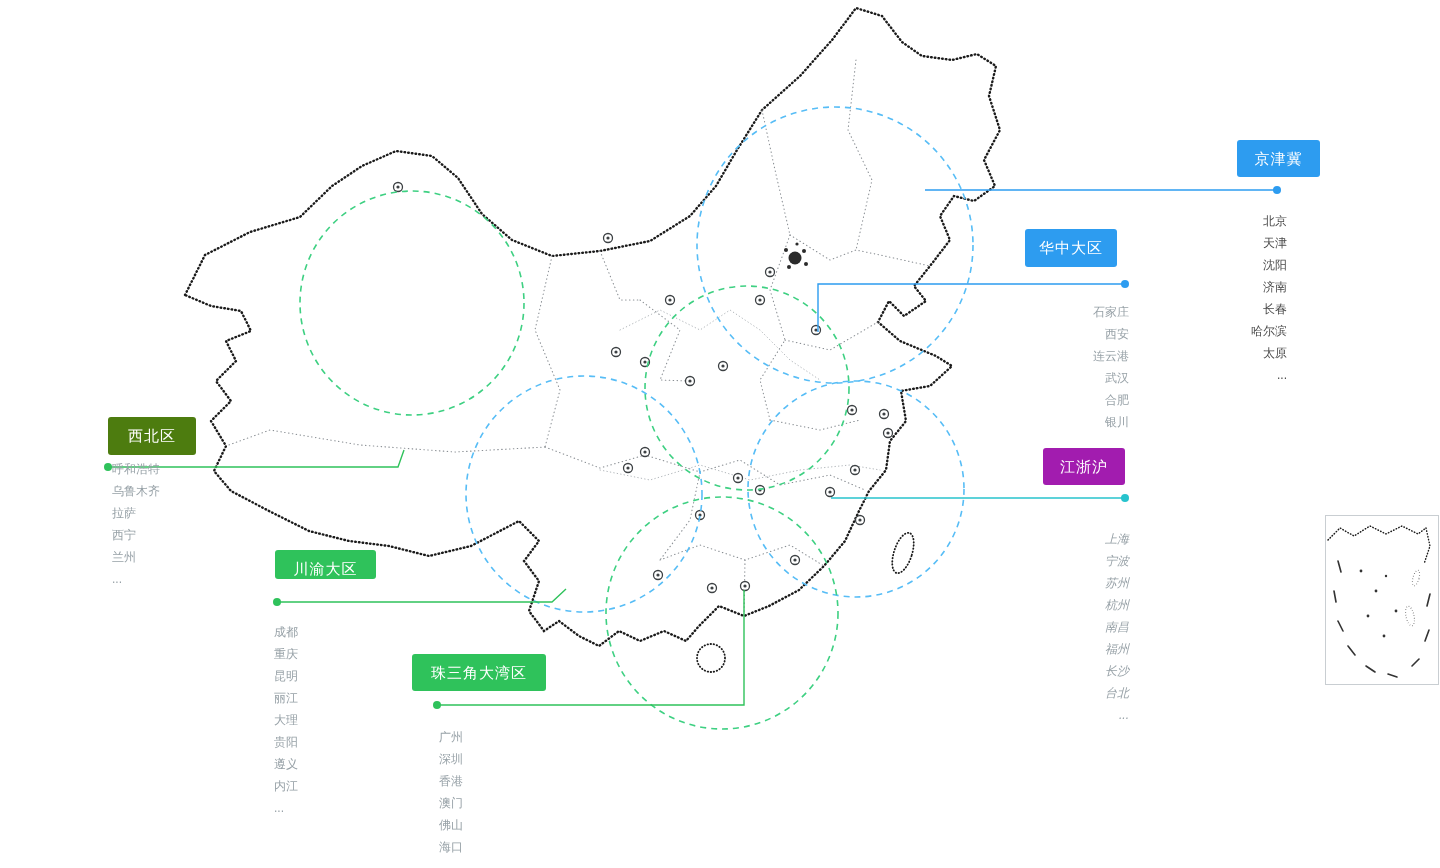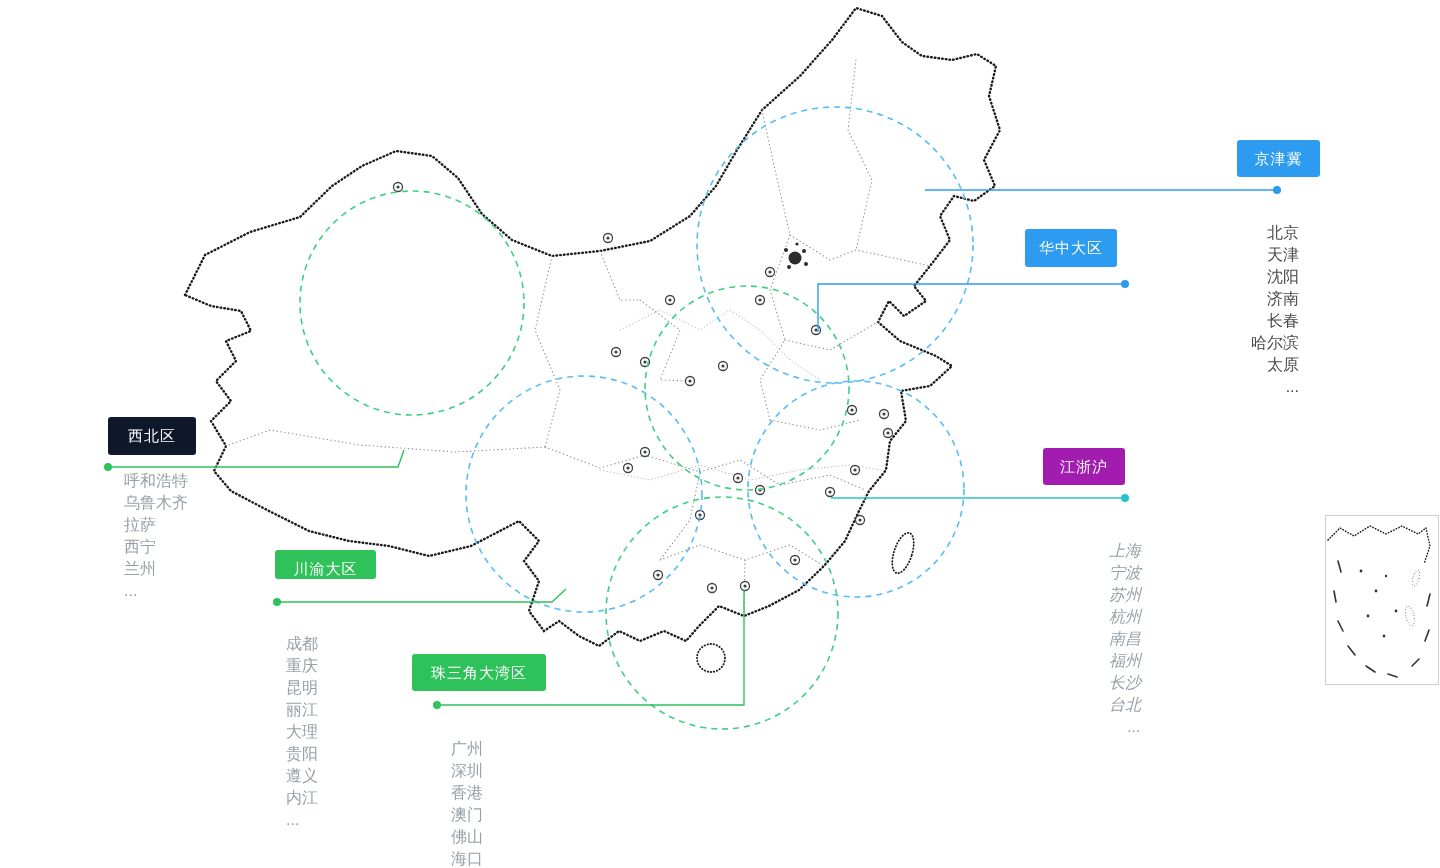--- a/index.html
+++ b/index.html
@@ -9,22 +9,22 @@
 
   .region-badge{position:absolute;color:#fff;font-size:15px;text-align:center;
                 border-radius:3px;letter-spacing:1px;}
   .badge-jingjinji{left:1197px;top:140px;width:83px;height:37px;line-height:37px;margin-left:40px;}
   .badge-huazhong{left:1025px;top:229px;width:92px;height:38px;line-height:38px;}
   .badge-xibei{left:108px;top:417px;width:88px;height:38px;line-height:38px;}
   .badge-chuanyu{left:275px;top:550px;width:101px;height:29px;line-height:38px;}
   .badge-zhusanjiao{left:412px;top:654px;width:134px;height:37px;line-height:37px;}
   .badge-jiangzhehu{left:1043px;top:448px;width:82px;height:37px;line-height:37px;}
 
-  .city-list{position:absolute;list-style:none;margin:16px;padding:0;
-             font-size:16px;line-height:22px;color:#97A1A7;}
+  .city-list{position:absolute;list-style:none;margin:4px;padding:0;
+             font-size:12px;line-height:22px;color:#97A1A7;}
   .city-list.dark{color:#4A4A4A;}
   .city-list.right{text-align:right;}
   .list-jingjinji{left:1158px;top:206px;width:125px;}
   .list-huazhong{left:1000px;top:297px;width:125px;}
   .list-xibei{left:108px;top:454px;width:140px;}
   .list-chuanyu{left:270px;top:617px;width:140px;}
   .list-zhusanjiao{left:435px;top:722px;width:140px;}
   .list-jiangzhehu{left:1000px;top:524px;width:125px;font-style:italic;}
 
   .outline{fill:none;stroke:#1b1b1b;stroke-width:2.4;stroke-linecap:round;
@@ -218,36 +218,44 @@
       <circle cx="437" cy="705" r="4" fill="#2FC25B"></circle>
     </g>
     <g>
       <polyline class="conn" points="831,498 1125,498" stroke="#27C3CD"></polyline>
       <circle cx="1125" cy="498" r="4" fill="#27C3CD"></circle>
     </g>
   </svg>
 
   <div class="region-badge badge-jingjinji" style="background: rgb(45, 156, 240);">京津冀</div>
   <div class="region-badge badge-huazhong" style="background: rgb(45, 156, 240);">华中大区</div>
-  <div class="region-badge badge-xibei" style="background: #0f172a;">西北区</div>
+  <div class="region-badge badge-xibei" style="background: #4d7c0f;">西北区</div>
   <div class="region-badge badge-chuanyu" style="background: rgb(47, 194, 91);">川渝大区</div>
   <div class="region-badge badge-zhusanjiao" style="background: rgb(47, 194, 91);">珠三角大湾区</div>
   <div class="region-badge badge-jiangzhehu" style="background: #a21caf;">江浙沪</div>
 
   <ul class="city-list right dark list-jingjinji">
     <li>北京</li>
     <li>天津</li>
     <li>沈阳</li>
     <li>济南</li>
     <li>长春</li>
     <li>哈尔滨</li>
     <li>太原</li>
     <li>...</li>
   </ul>
 
+  <ul class="city-list right list-huazhong">
+    <li>石家庄</li>
+    <li>西安</li>
+    <li>连云港</li>
+    <li>武汉</li>
+    <li>合肥</li>
+    <li>银川</li>
+  </ul>
 
   <ul class="city-list list-xibei">
     <li>呼和浩特</li>
     <li>乌鲁木齐</li>
     <li>拉萨</li>
     <li>西宁</li>
     <li>兰州</li>
     <li>...</li>
   </ul>
 

